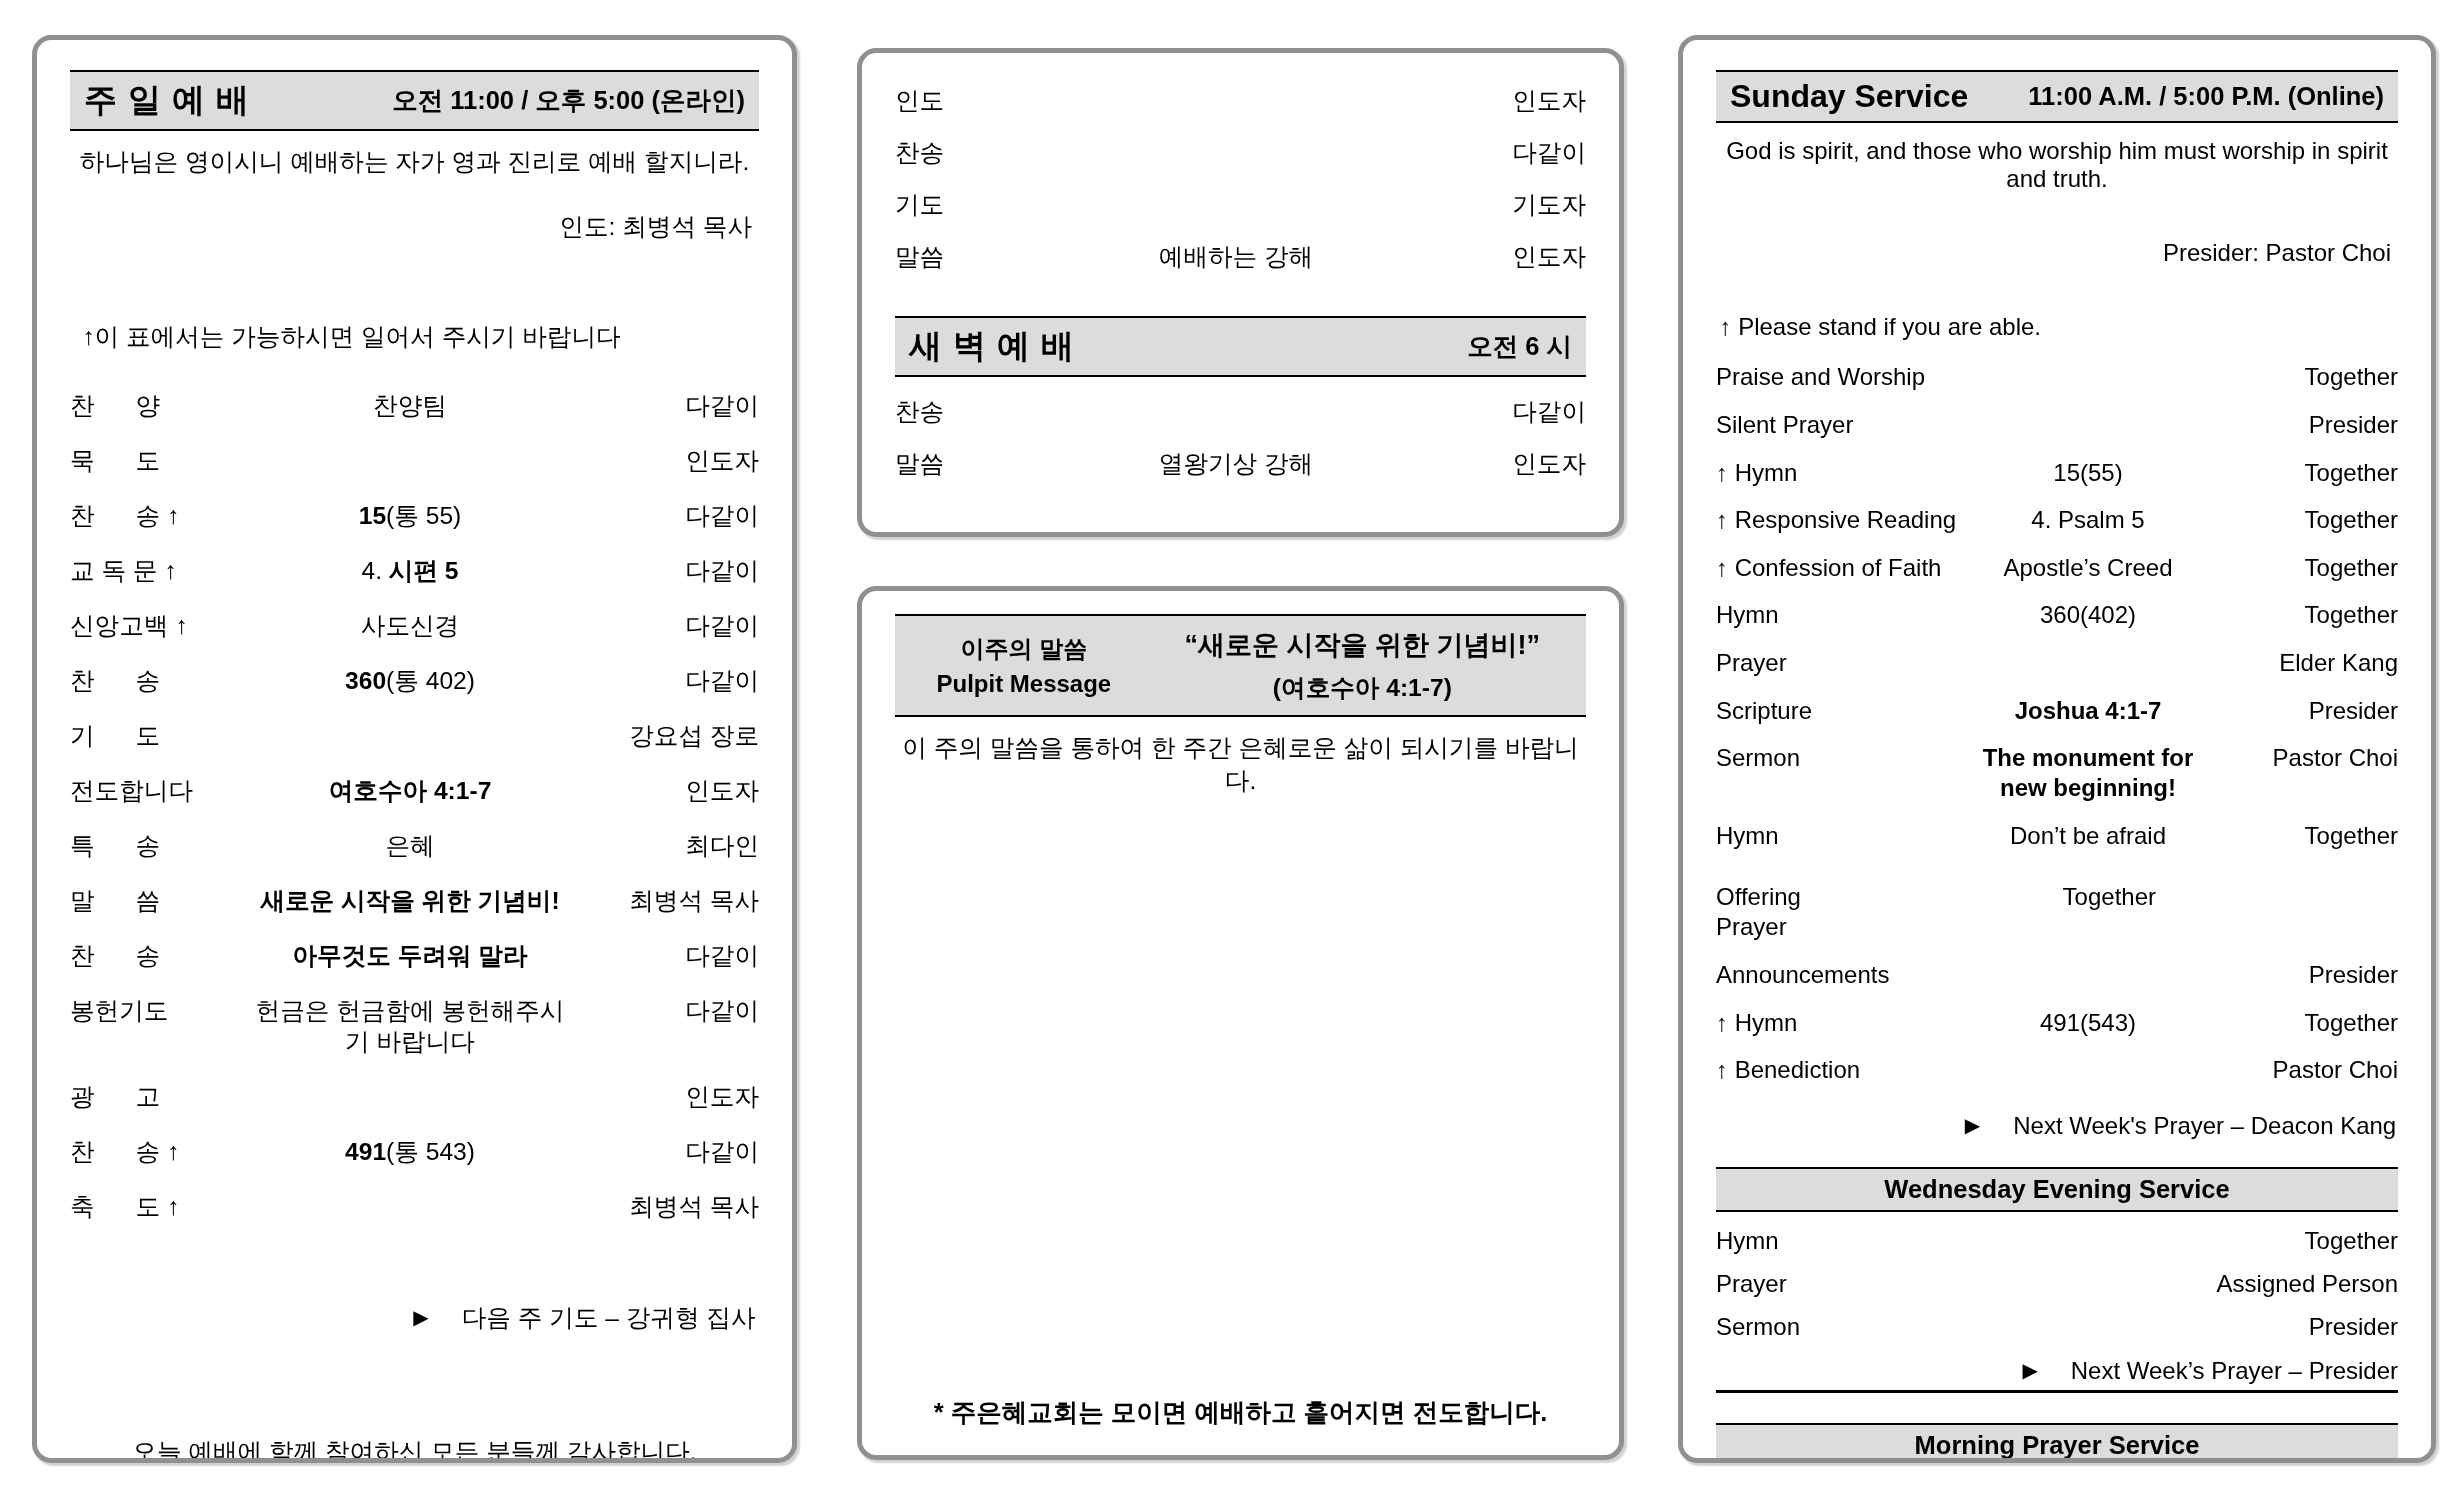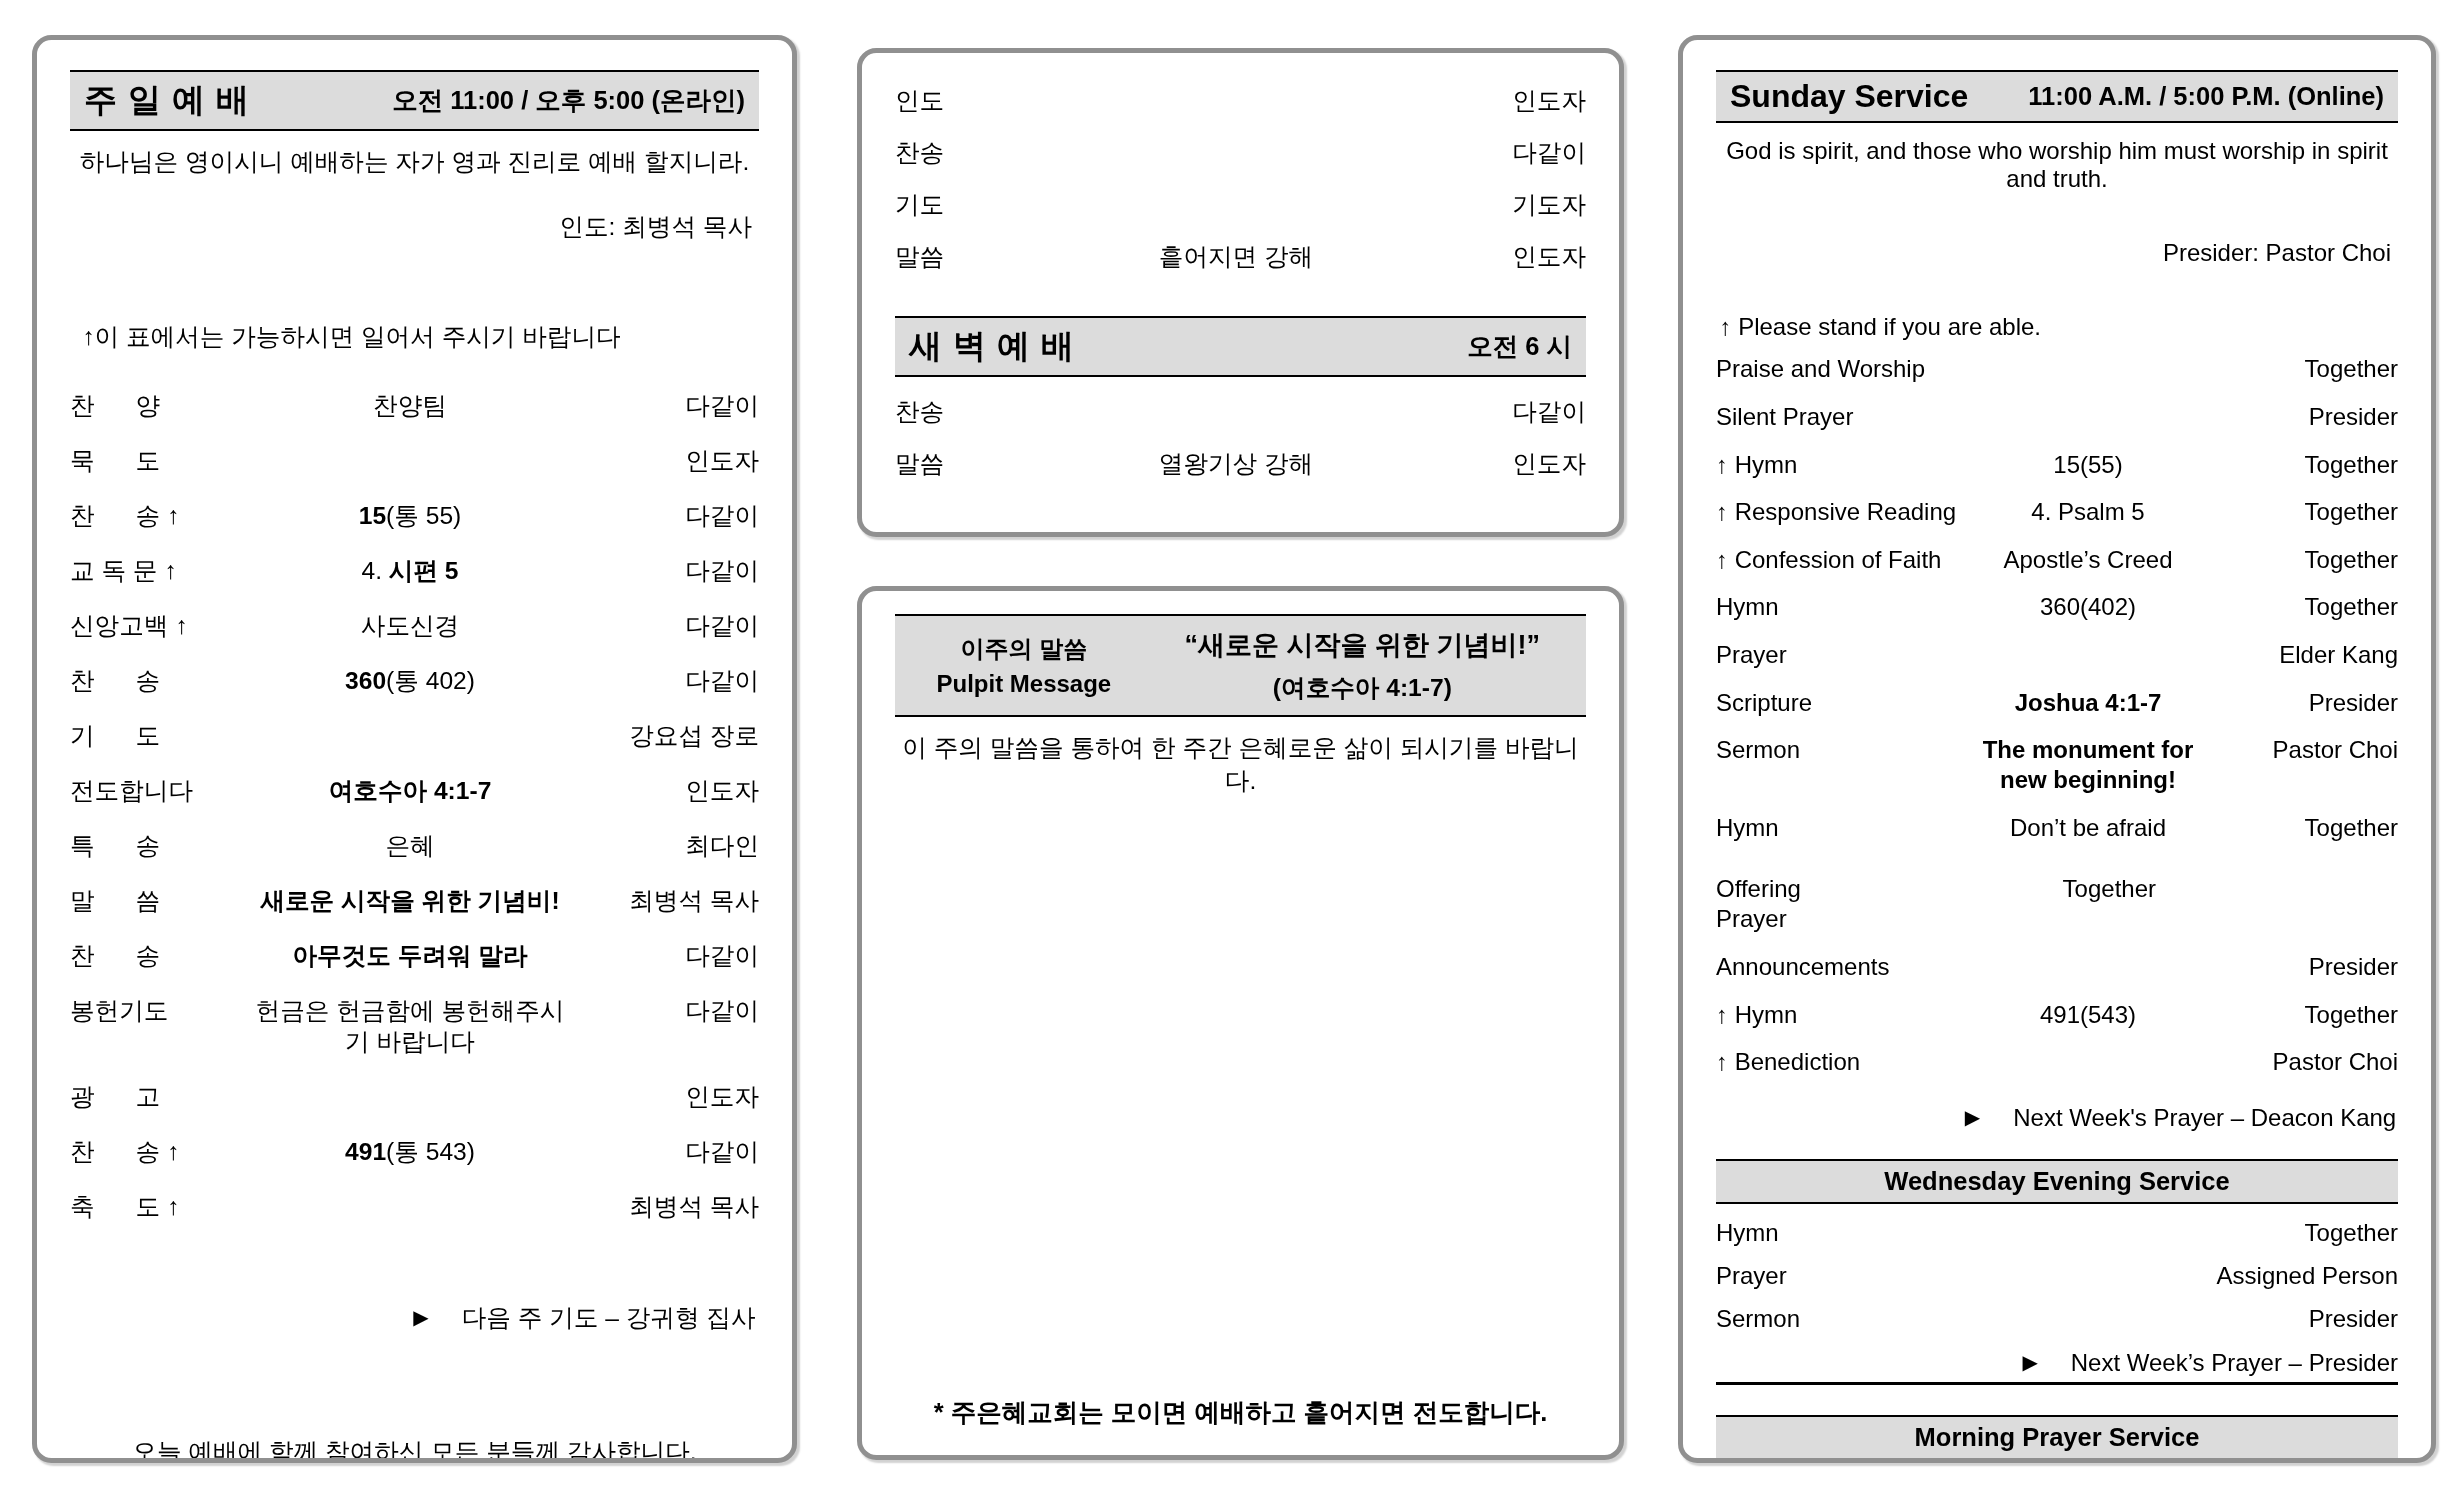--- a/index.html
+++ b/index.html
@@ -43,21 +43,21 @@
 
   #korean-rows{margin-top:37px;}
   #korean-rows .svc-row{margin-bottom:24px;}
   #korean-rows .c-label{flex:0 0 180px;}
 
   #wednesday-rows,#dawn-rows{margin-top:19.3px;}
   #wednesday-rows .svc-row,#dawn-rows .svc-row{margin-bottom:21px;}
   #wednesday-rows .c-label,#dawn-rows .c-label{flex:0 0 180px;}
   .mid-hdr-2{margin-top:23px;}
 
-  #english-rows{margin-top:13px;}
+  #english-rows{margin-top:21px;}
   #english-rows .svc-row{margin-bottom:17.6px;font-size:24px;line-height:30px;}
   #english-rows .c-label{flex:0 0 251px;}
   #wed-evening-rows .svc-row,#morning-rows .svc-row{margin-bottom:13px;font-size:24px;line-height:30px;}
   #wed-evening-rows,#morning-rows{margin-top:14px;}
   #wed-evening-rows .c-label,#morning-rows .c-label{flex:0 0 251px;}
 
   .nextweek{display:flex;justify-content:flex-end;align-items:center;font-size:24.6px;line-height:31px;}
   .nextweek .tri{font-size:20px;margin-right:33px;}
   .nextweek.en{font-size:24px;}
   #korean-nextweek{margin-top:56px;padding-right:3.5px;}
@@ -190,21 +190,21 @@
         <span class="c-center"></span>
         <span class="c-right">다같이</span>
       </div>
       <div class="svc-row">
         <span class="c-label">기도</span>
         <span class="c-center"></span>
         <span class="c-right">기도자</span>
       </div>
       <div class="svc-row">
         <span class="c-label">말씀</span>
-        <span class="c-center"><span>흩어지면 강해</span></span>
+        <span class="c-center"><span>예배하는 강해</span></span>
         <span class="c-right">인도자</span>
       </div>
     </div>
   <div class="hdr mid-hdr-2">
     <span class="hdr-title">새 벽 예 배</span>
     <span class="hdr-time">오전 6 시</span>
   </div>
   <div class="rows" id="dawn-rows">
       <div class="svc-row">
         <span class="c-label">찬송</span>

